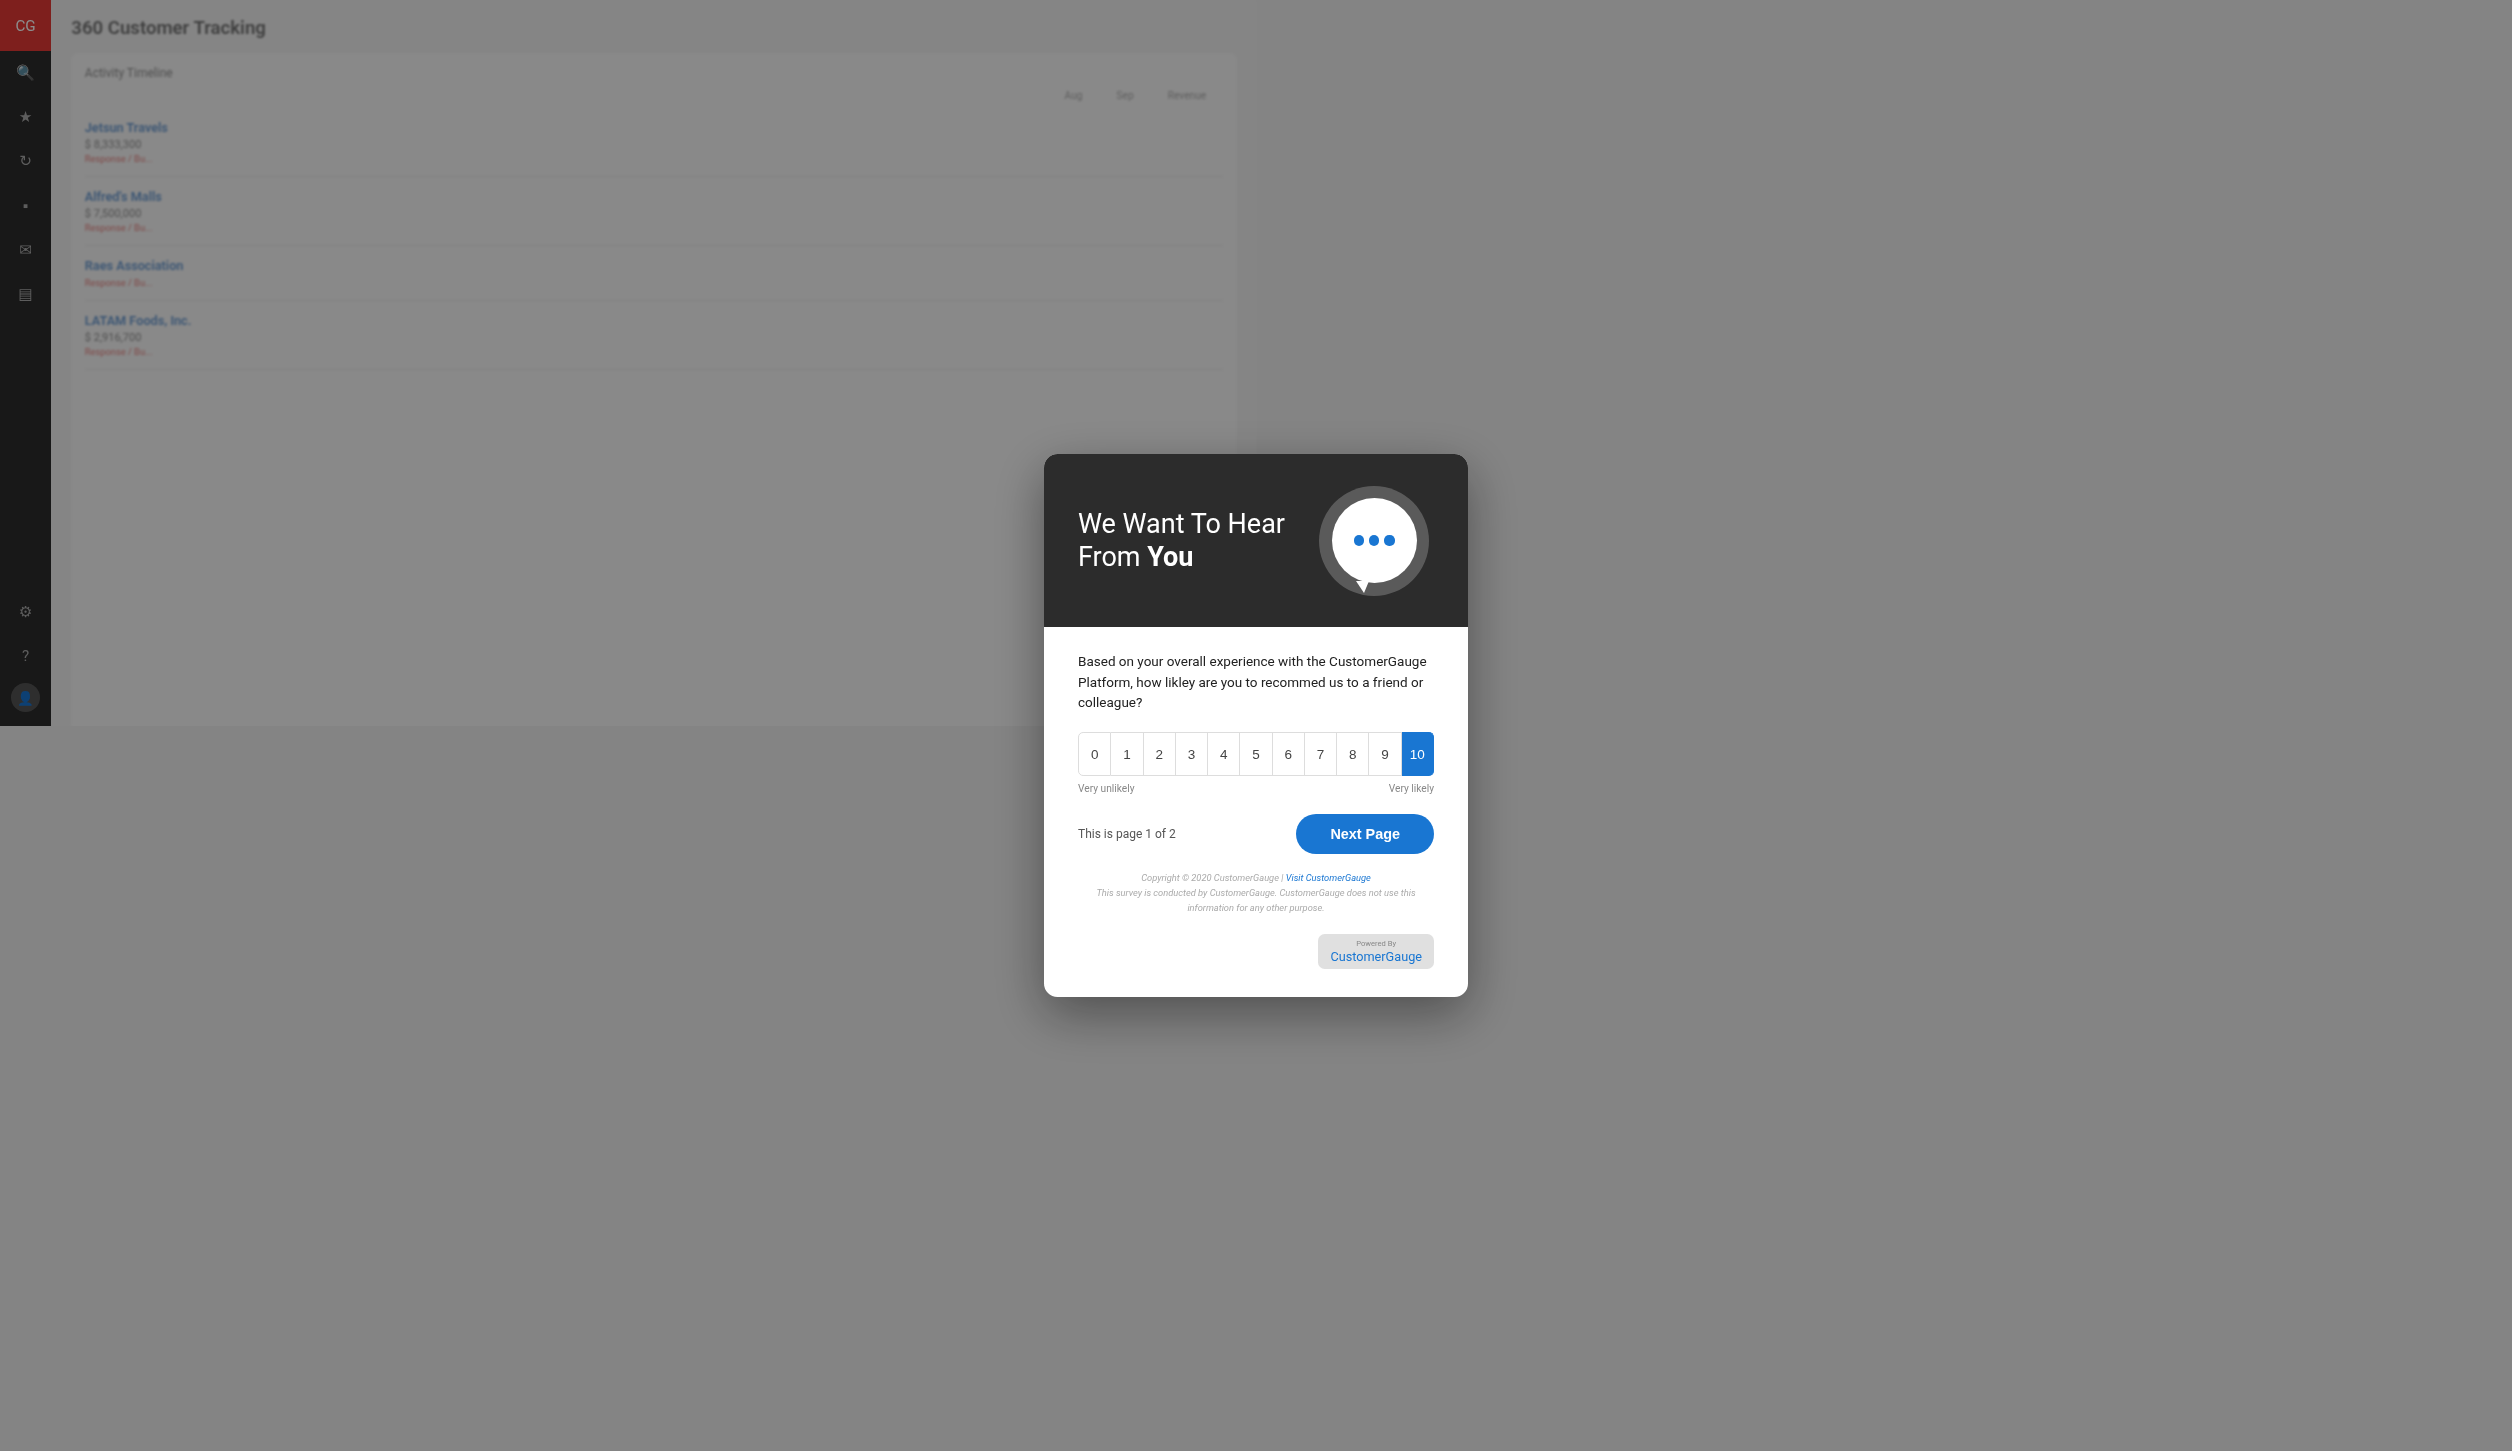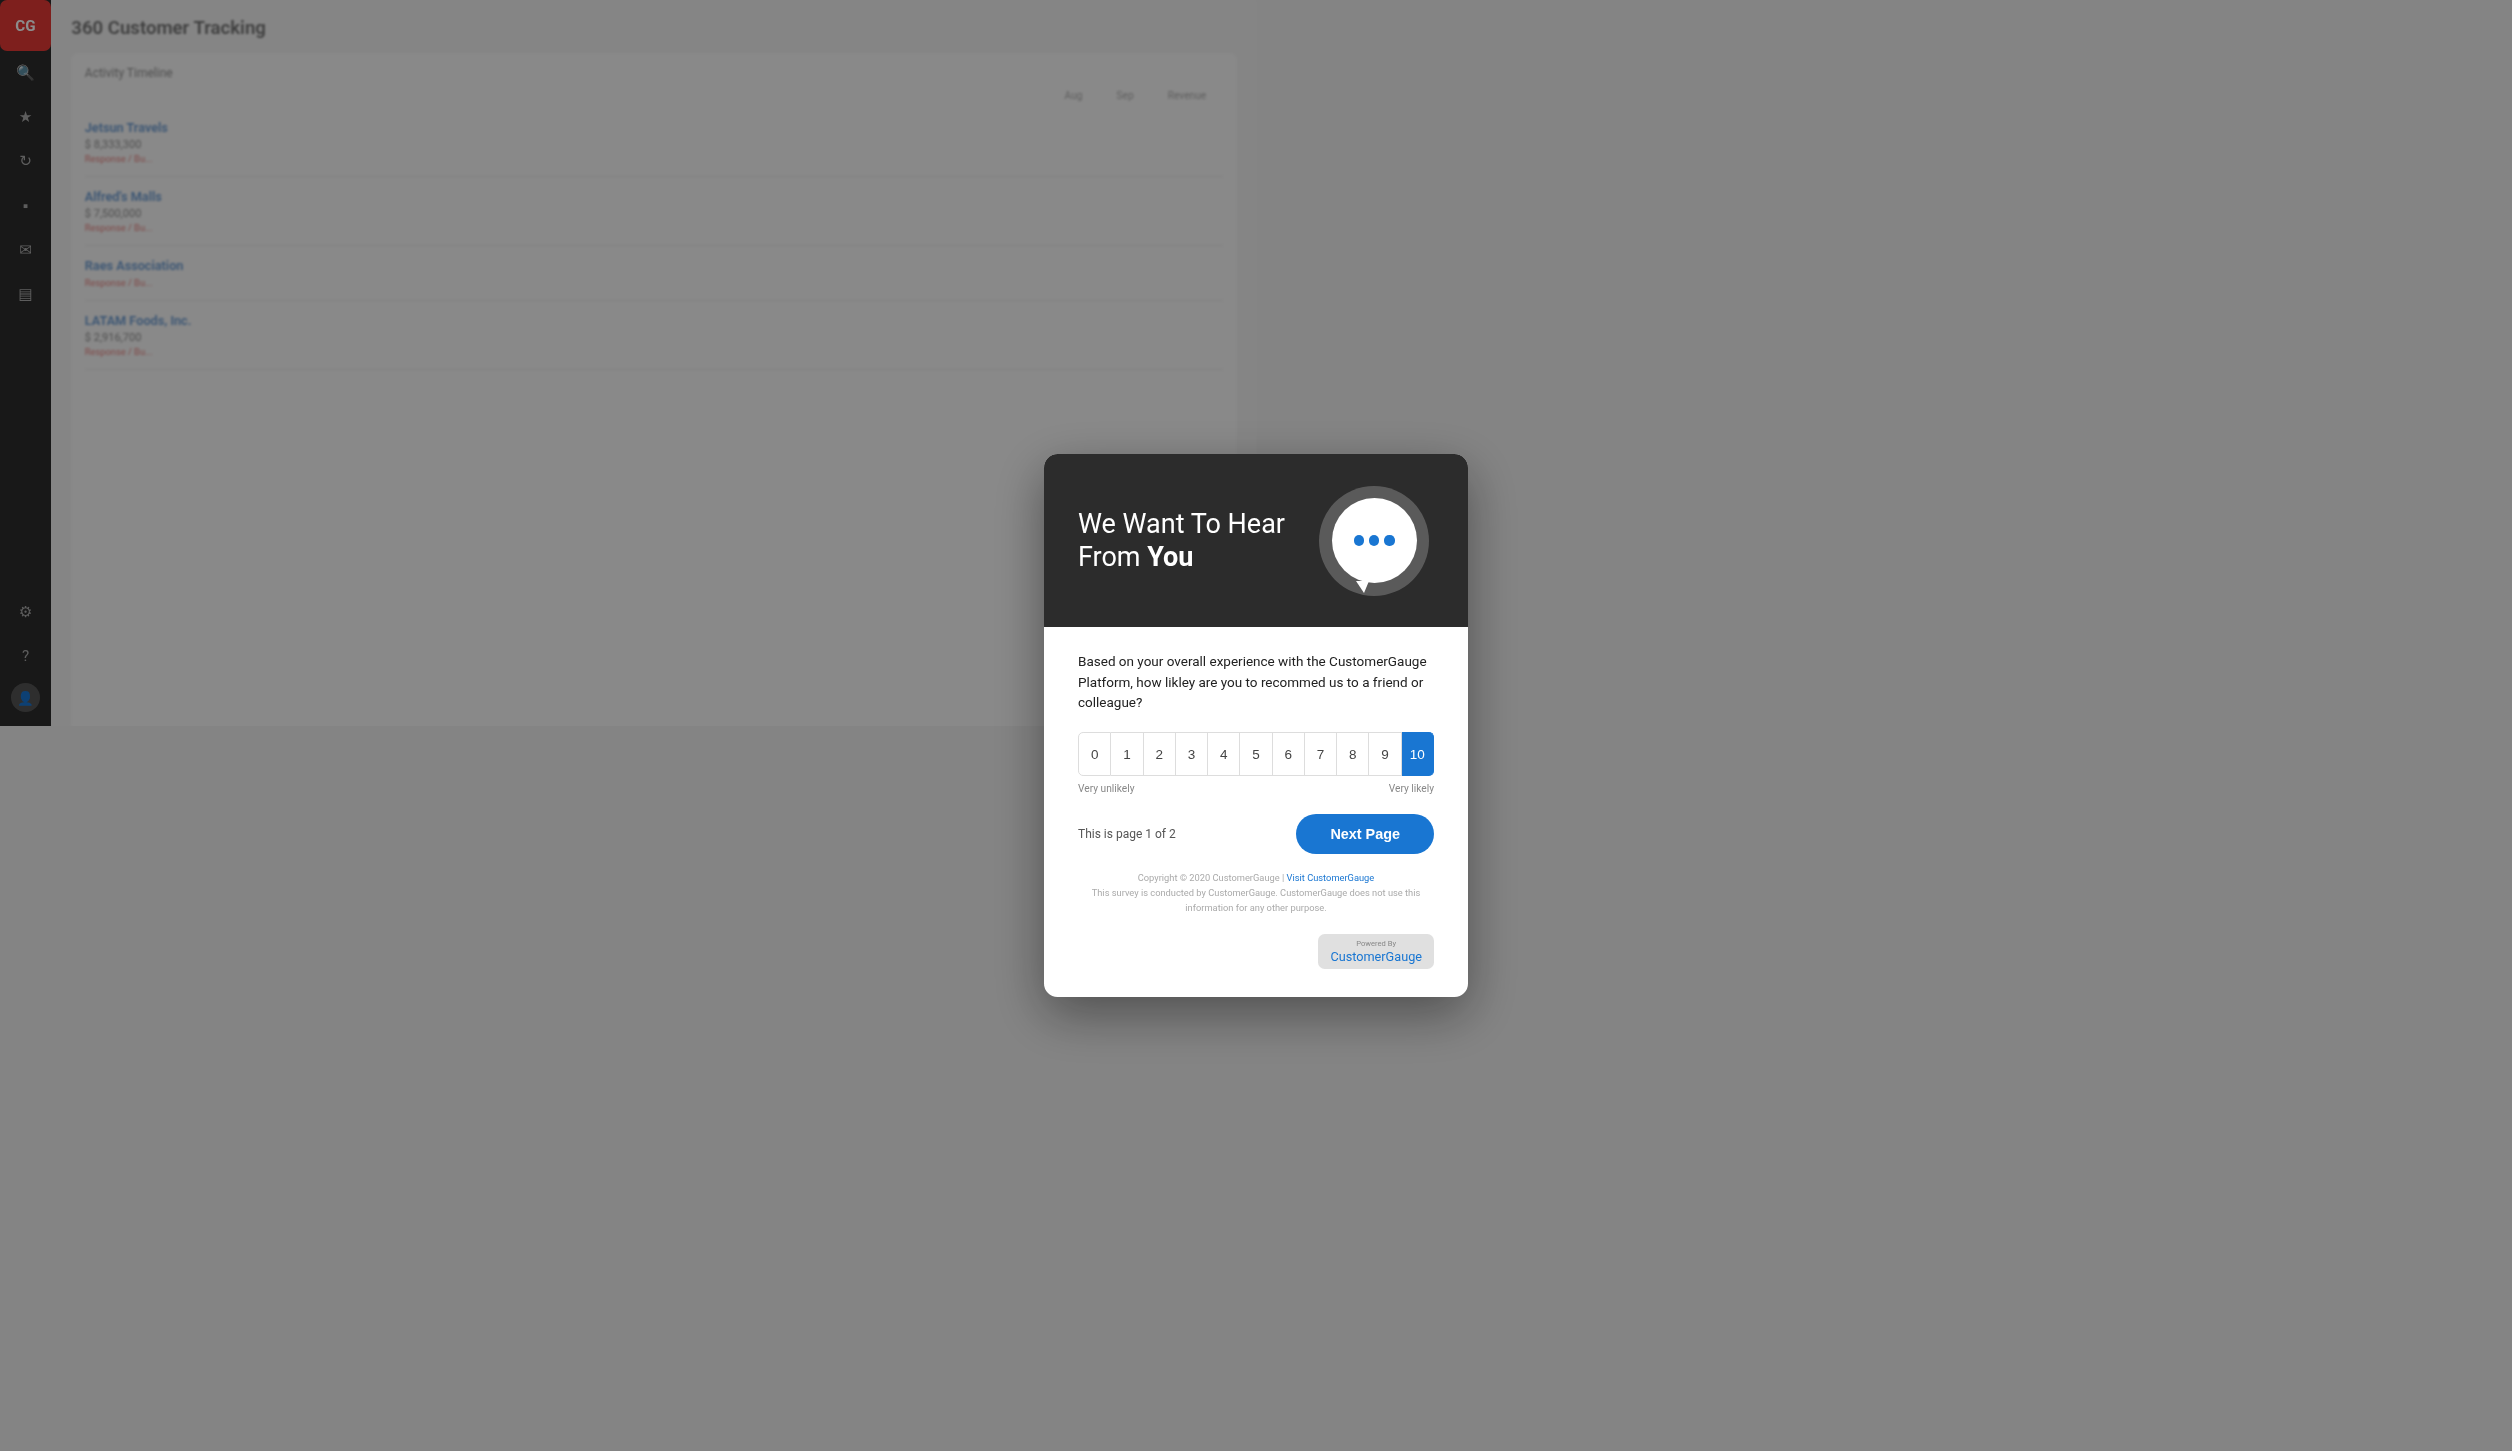--- a/index.html
+++ b/index.html
@@ -25,24 +25,23 @@
       z-index: 10;
     }
     .sidebar-logo {
       width: 51px;
       height: 51px;
       background: #e53935;
       display: flex;
       align-items: center;
       justify-content: center;
       color: white;
-      font-weight: bold;
+      font-weight: normal;
       font-size: 15.2px;
       flex-shrink: 0;
-      border-radius: 7px;
     }
     .sidebar-icon {
       width: 34px;
       height: 34px;
       display: flex;
       align-items: center;
       justify-content: center;
       color: #aaa;
       font-size: 15.2px;
       margin: 5.1px 0;
@@ -290,20 +289,21 @@
       transition: background 0.15s;
     }
 
     
     .modal-copyright {
       text-align: center;
       font-size: 9.3px;
       color: #aaa;
       line-height: 1.6;
       margin-bottom: 18px;
+      font-style: italic;
     }
     .modal-copyright a {
       color: #1976d2;
       text-decoration: none;
     }
 
     
     .powered-by {
       display: flex;
       justify-content: flex-end;

